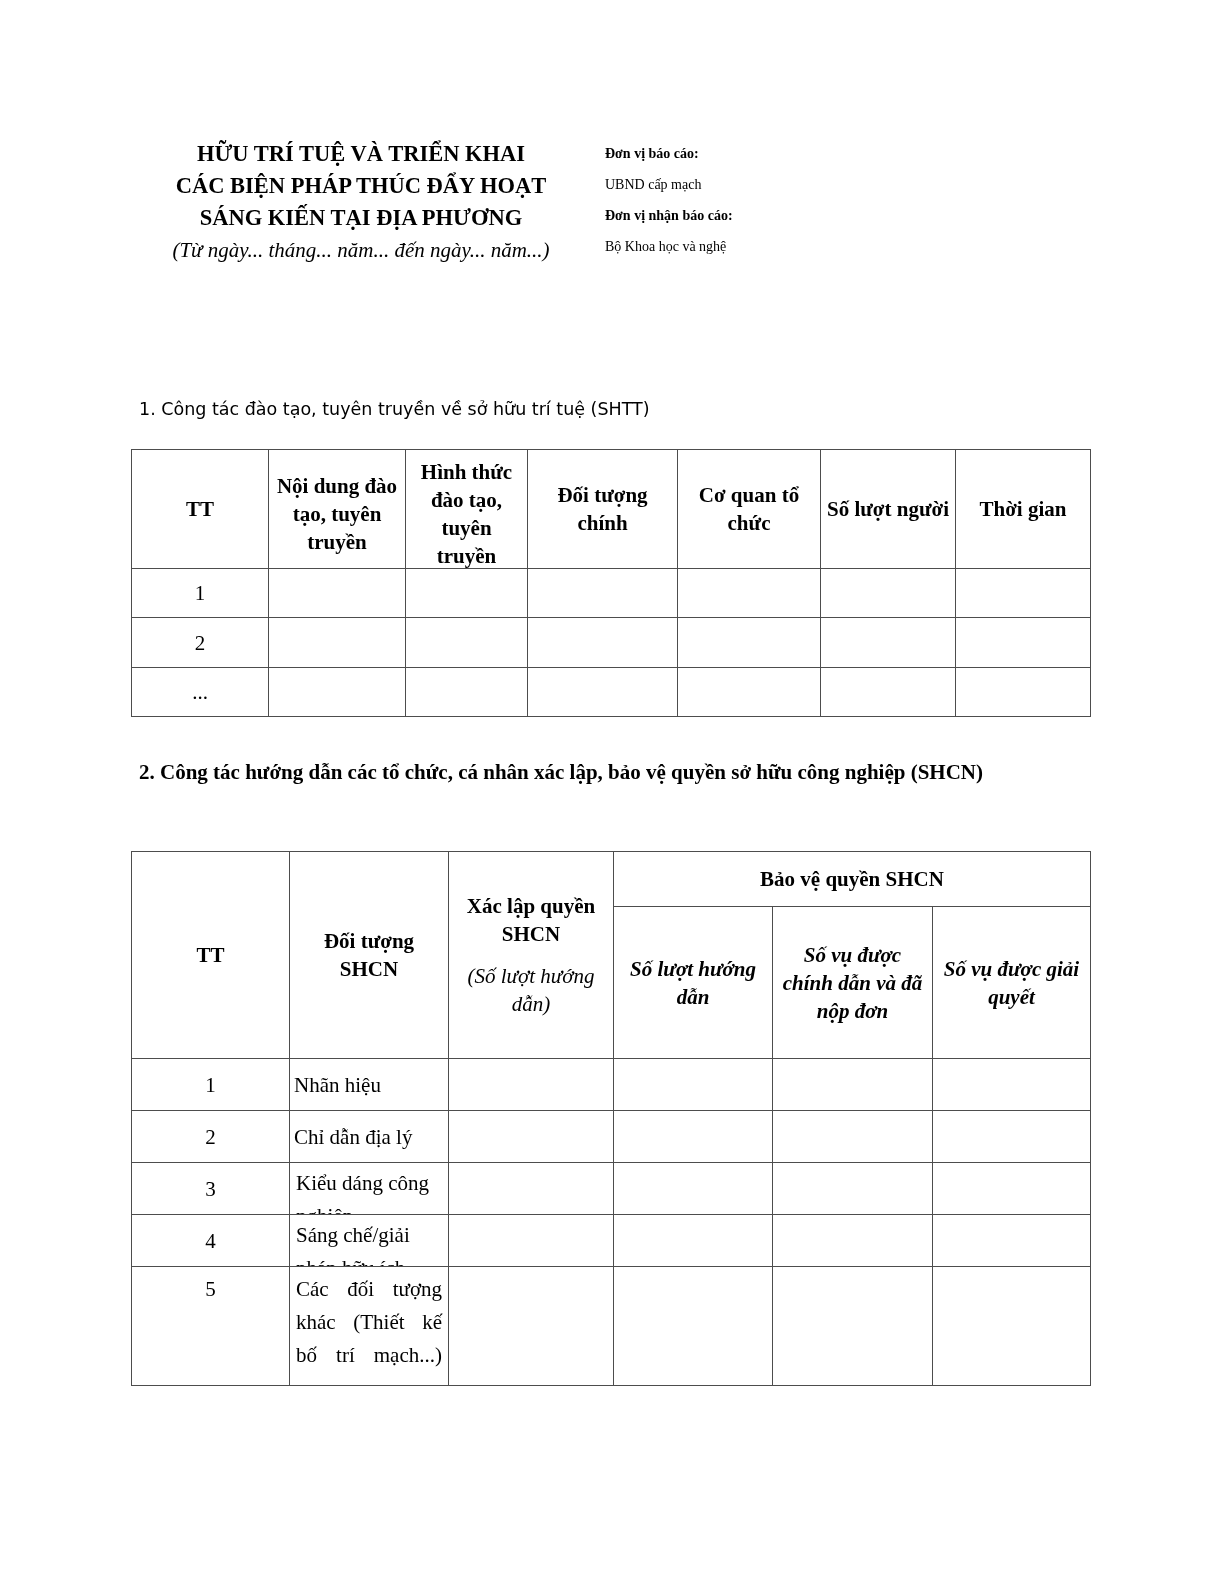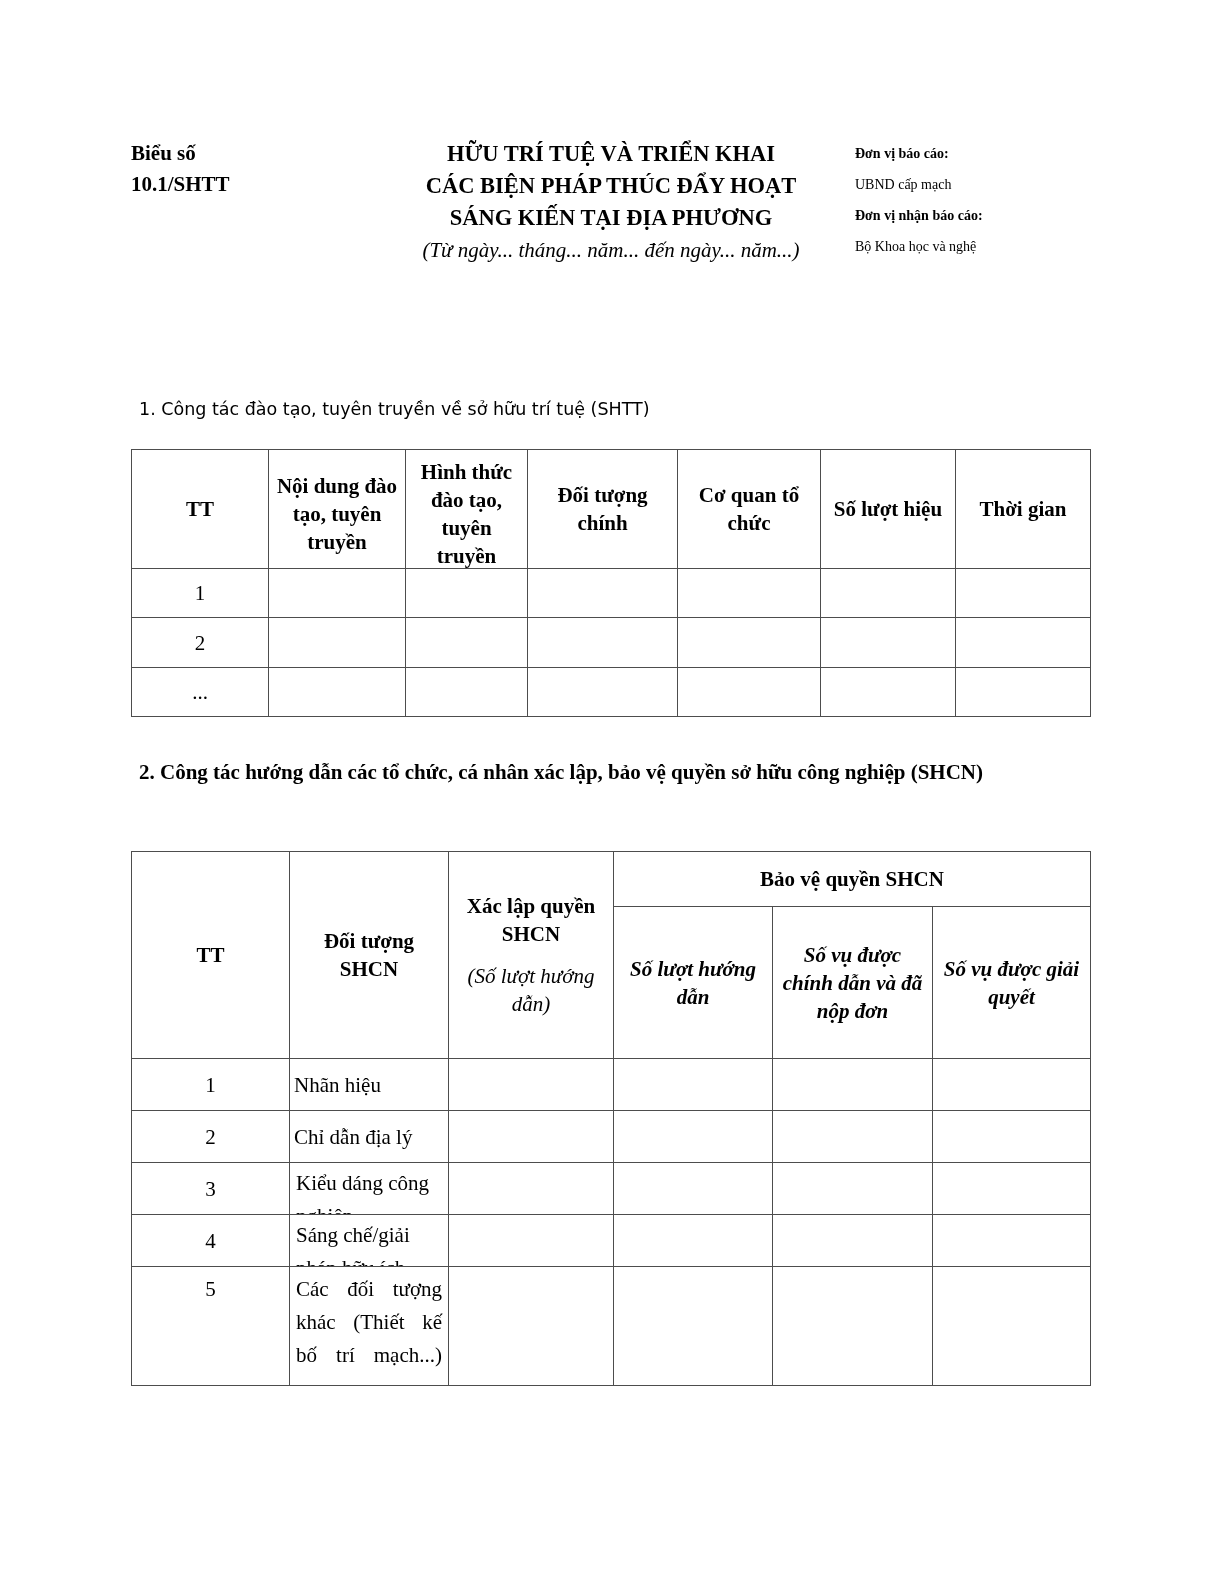--- a/index.html
+++ b/index.html
@@ -146,24 +146,20 @@
     line-height: 33px;
   }
 </style>
 </head>
 <body>
 
 <div class="page">
 
   <div class="masthead">
 
-    <div class="mh-left">
-      <div>Biểu số</div>
-      <div>10.1/SHTT</div>
-    </div>
 
     <div class="mh-center">
       <div class="mh-title">HỮU TRÍ TUỆ VÀ TRIỂN KHAI</div>
       <div class="mh-title">CÁC BIỆN PHÁP THÚC ĐẨY HOẠT</div>
       <div class="mh-title">SÁNG KIẾN TẠI ĐỊA PHƯƠNG</div>
       <div class="mh-sub">(Từ ngày... tháng... năm... đến ngày... năm...)</div>
     </div>
 
     <div class="mh-right">
       <div class="b">Đơn vị báo cáo:</div>
@@ -197,21 +193,21 @@
         <td class="hcell">
           <div class="clip-top" style="top:8px;">Hình thức đào tạo, tuyên truyền</div>
         </td>
         <td class="hcell">
           <div class="clip">Đối tượng chính</div>
         </td>
         <td class="hcell">
           <div class="clip">Cơ quan tổ chức</div>
         </td>
         <td class="hcell">
-          <div class="clip">Số lượt hiệu</div>
+          <div class="clip">Số lượt người</div>
         </td>
         <td class="hcell">
           <div class="clip">Thời gian</div>
         </td>
       </tr>
 
       <tr style="height:49px">
         <td class="num bodycell">1</td>
         <td class="bodycell"></td>
         <td class="bodycell"></td>

